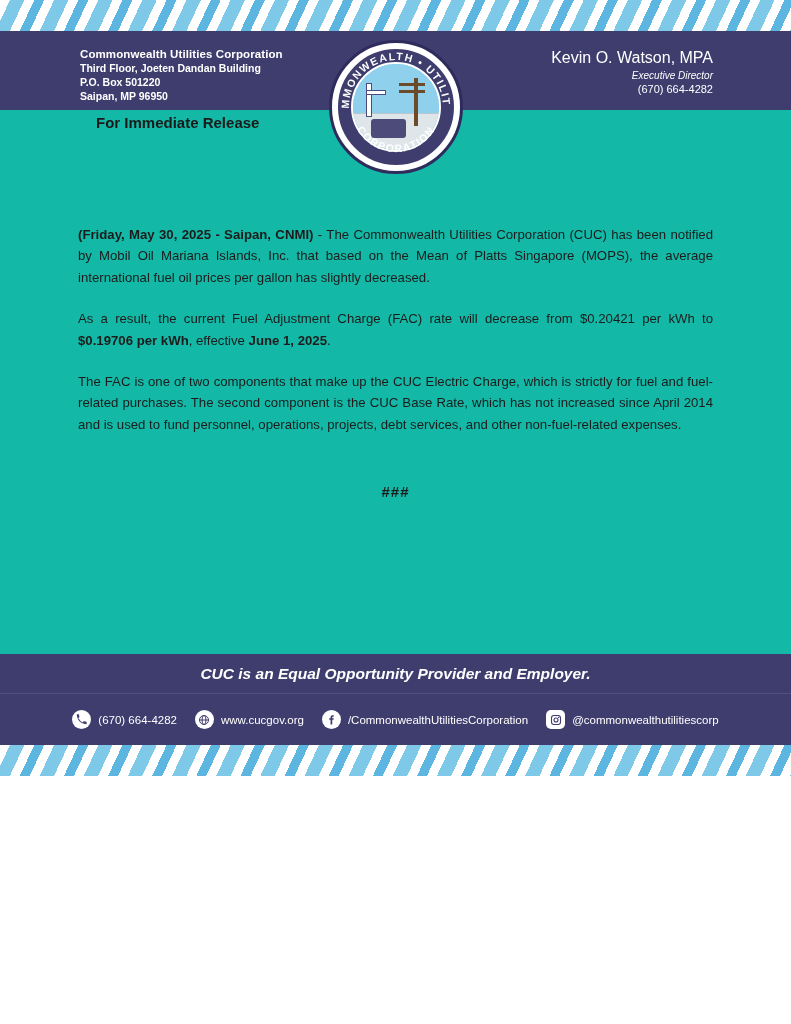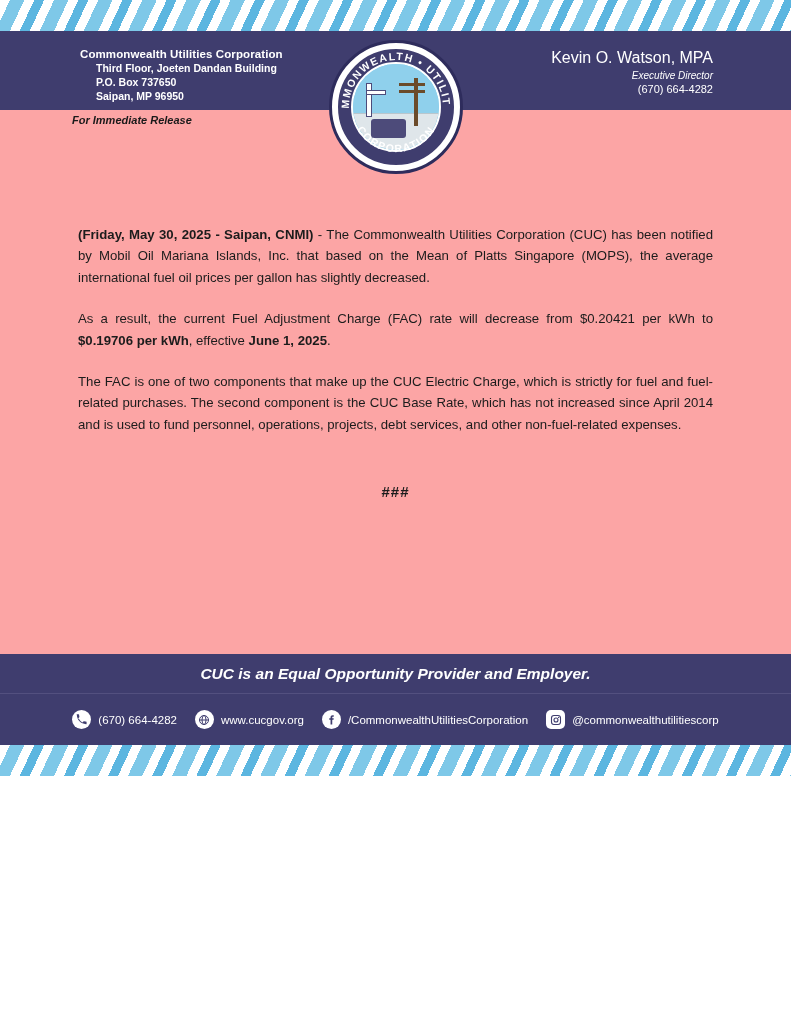--- a/index.html
+++ b/index.html
@@ -12,21 +12,21 @@
     background: #ffffff;
     font-family: "Liberation Sans", sans-serif;
     overflow: hidden;
     position: relative;
   }
 
   .page {
     position: relative;
     width: 791px;
     height: 776px;
-    background: #fca5a5;
+    background: #14b8a6;
     box-sizing: border-box;
   }
 
   
   .stripe-band {
     position: absolute;
     left: 0;
     width: 791px;
     background-image: repeating-linear-gradient(
       115deg,
@@ -60,21 +60,20 @@
     line-height: 1.32;
   }
   .org-name {
     font-size: 11.5px;
     font-weight: bold;
     letter-spacing: 0.1px;
   }
   .org-addr {
     font-size: 10.5px;
     font-weight: bold;
-    margin-left: 16px;
   }
   .header-right {
     position: absolute;
     right: 78px;
     top: 16px;
     text-align: right;
     line-height: 1.36;
   }
   .exec-name {
     font-size: 16px;
@@ -194,26 +193,25 @@
     fill: #ffffff;
     font-family: "Liberation Sans", sans-serif;
     font-size: 10.5px;
     font-weight: bold;
     letter-spacing: 1.5px;
   }
 
   
   .immediate-release {
     position: absolute;
-    left: 72px;
+    left: 96px;
     top: 114px;
-    font-size: 11px;
+    font-size: 15px;
     font-weight: bold;
     color: #1a1a1a;
-    font-style: italic;
   }
 
   
   .body-wrap {
     position: absolute;
     left: 0;
     top: 190px;
     width: 791px;
     padding: 0 78px;
     box-sizing: border-box;
@@ -313,21 +311,21 @@
 <body>
 
 <div class="page">
 
   <div class="stripe-band stripe-top"></div>
 
   <div class="header-bar">
     <div class="header-left">
       <div class="org-name">Commonwealth Utilities Corporation</div>
       <div class="org-addr">Third Floor, Joeten Dandan Building</div>
-      <div class="org-addr">P.O. Box 737650</div>
+      <div class="org-addr">P.O. Box 501220</div>
       <div class="org-addr">Saipan, MP 96950</div>
     </div>
     <div class="header-right">
       <div class="exec-name">Kevin O. Watson, MPA</div>
       <div class="exec-title">Executive Director</div>
       <div class="exec-phone">(670) 664-4282</div>
     </div>
   </div>
 
   <div class="seal-wrap">

